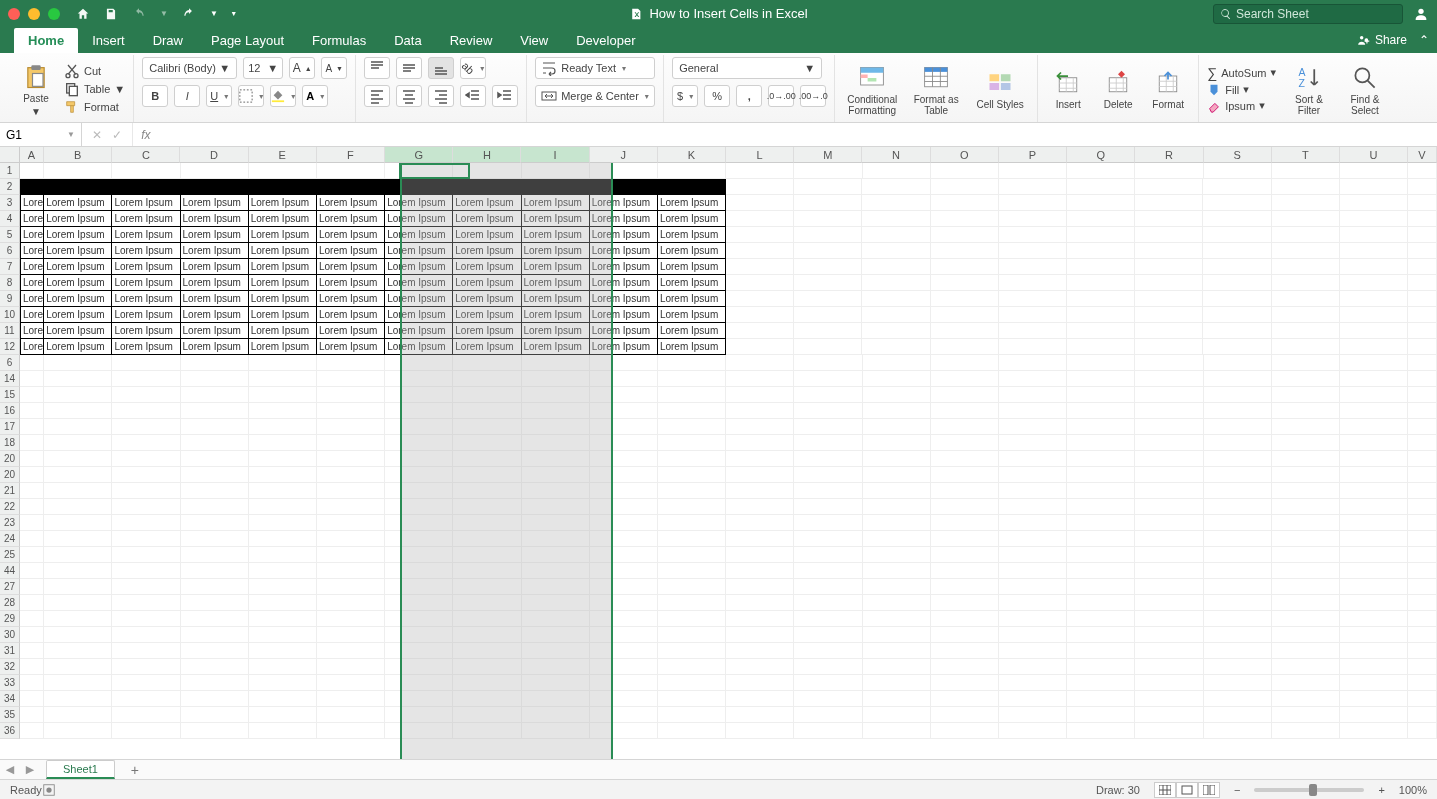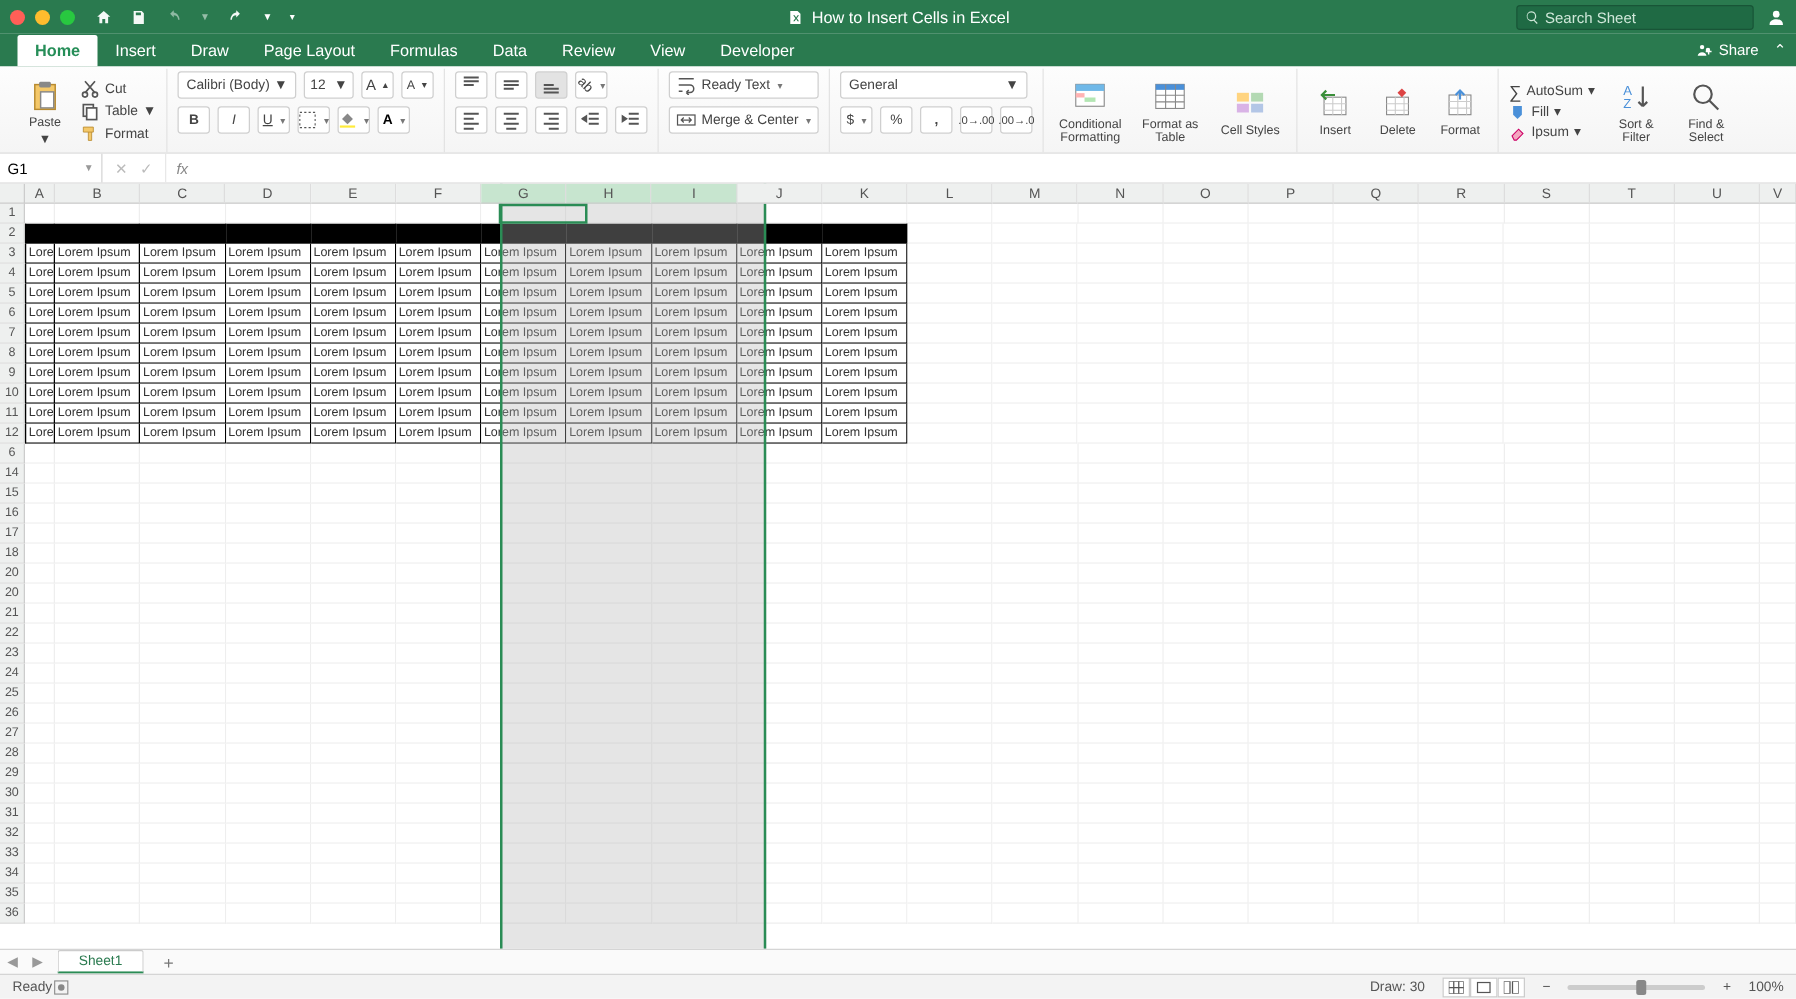--- a/index.html
+++ b/index.html
@@ -516,21 +516,21 @@
       <div class="rh">16</div>
       <div class="rh">17</div>
       <div class="rh">18</div>
       <div class="rh">20</div>
       <div class="rh">20</div>
       <div class="rh">21</div>
       <div class="rh">22</div>
       <div class="rh">23</div>
       <div class="rh">24</div>
       <div class="rh">25</div>
-      <div class="rh">26</div>
+      <div class="rh">44</div>
       <div class="rh">27</div>
       <div class="rh">28</div>
       <div class="rh">29</div>
       <div class="rh">30</div>
       <div class="rh">31</div>
       <div class="rh">32</div>
       <div class="rh">33</div>
       <div class="rh">34</div>
       <div class="rh">35</div>
       <div class="rh">36</div>

